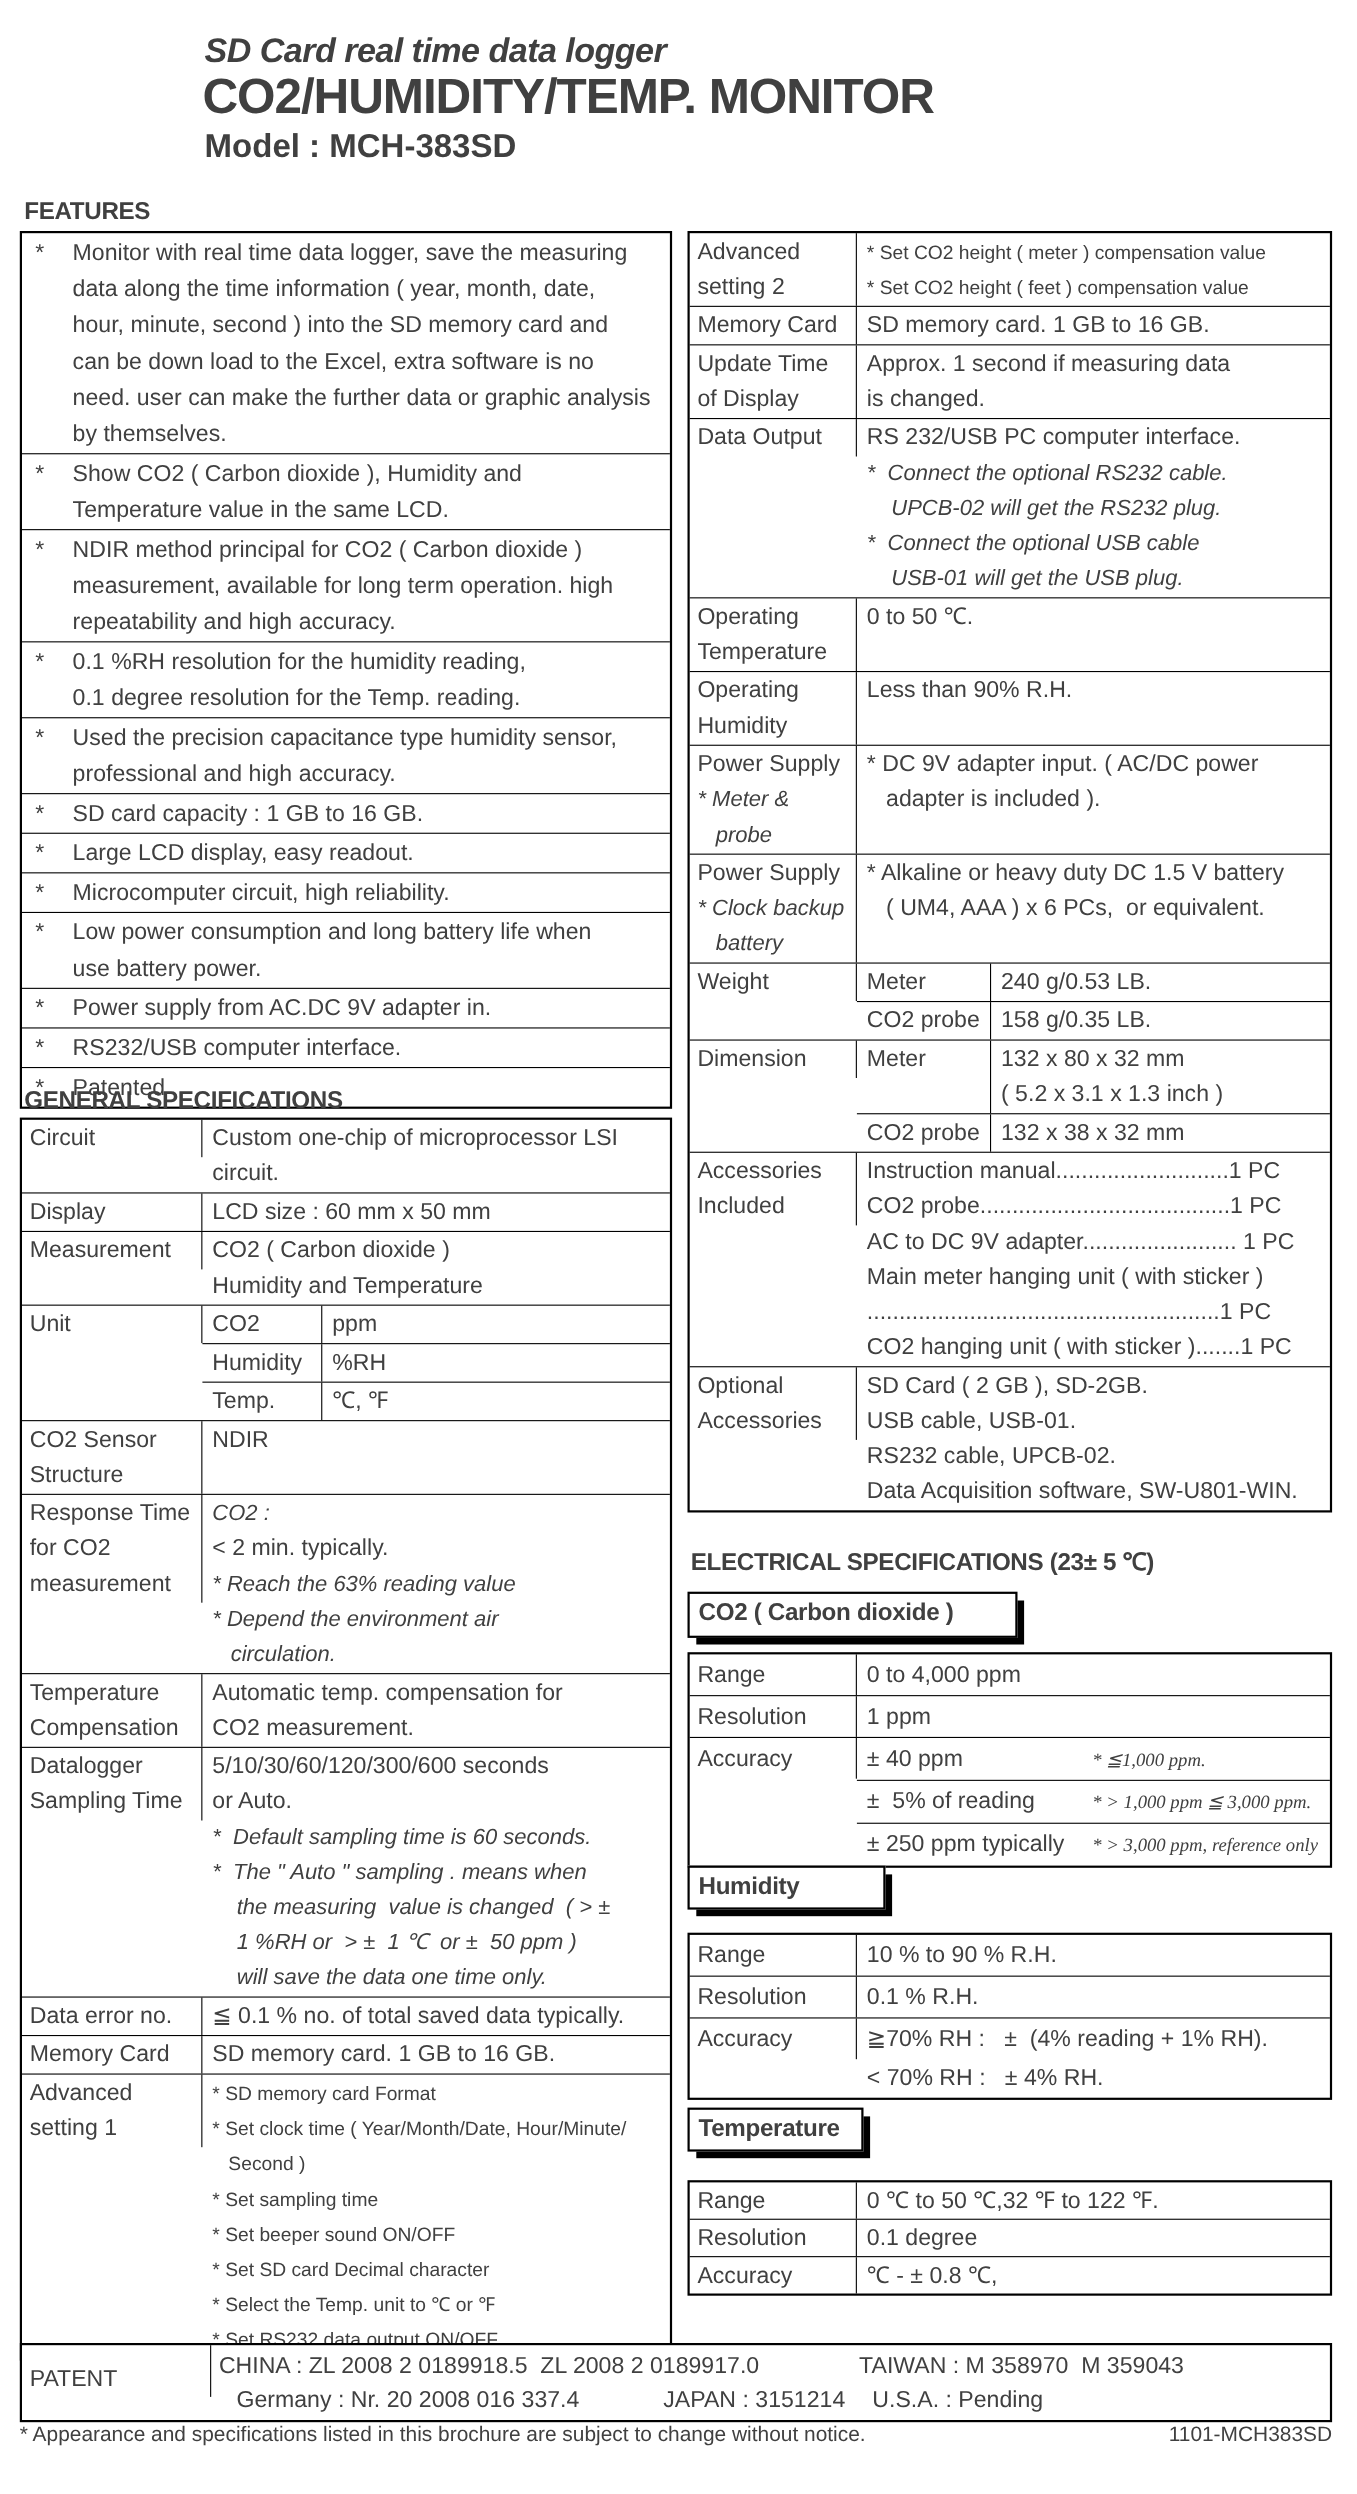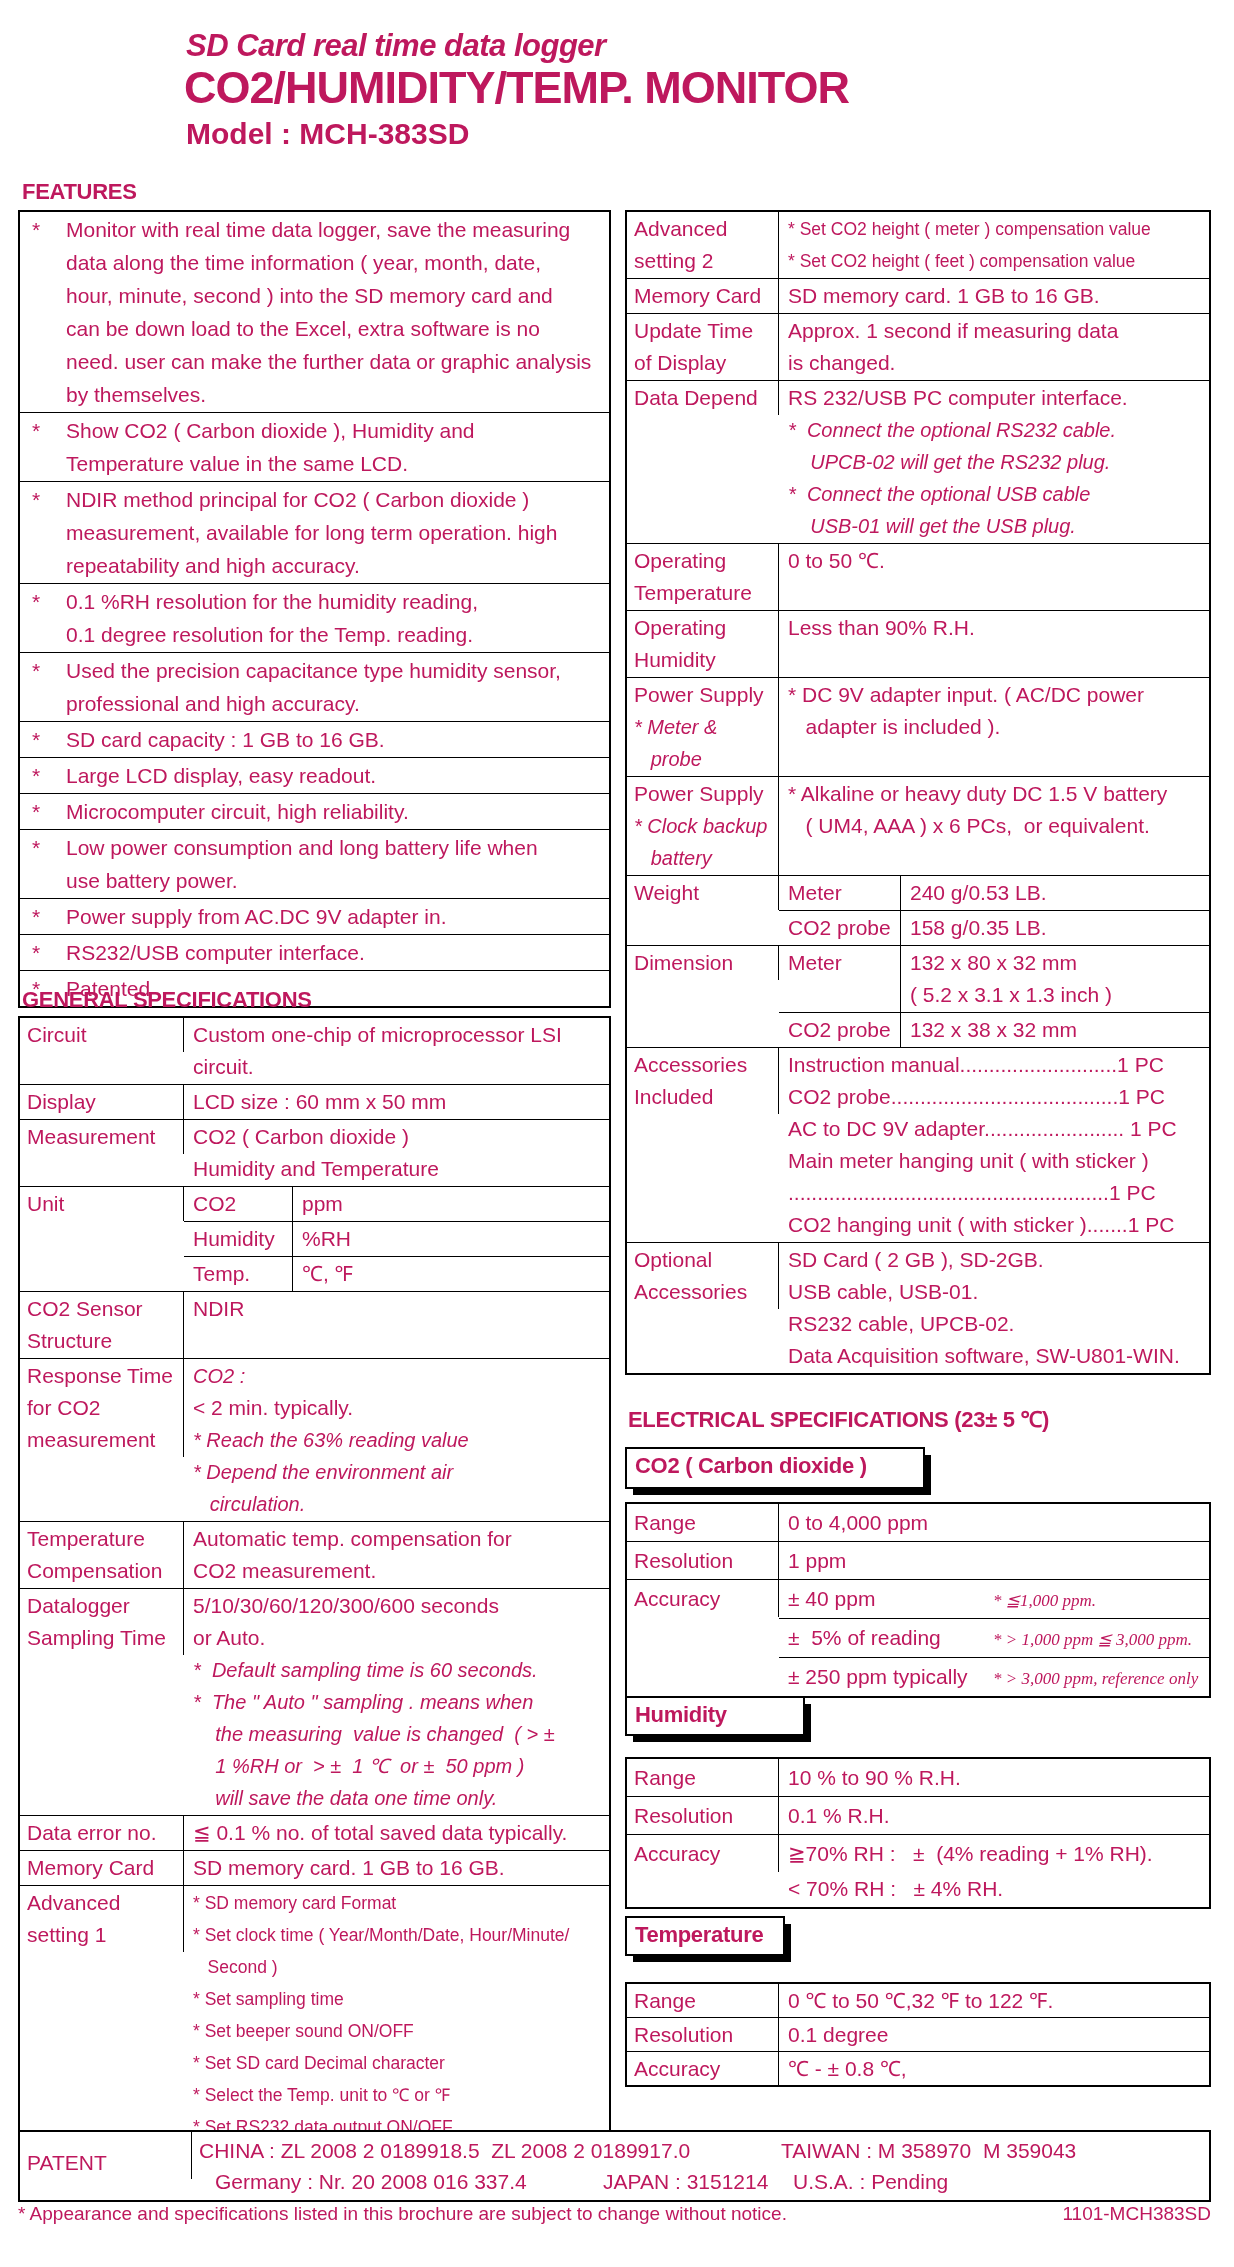--- a/index.html
+++ b/index.html
@@ -1,16 +1,16 @@
 <!DOCTYPE html>
 <html><head>
 <meta charset="utf-8">
 <style>
   html,body{margin:0;padding:0;background:#fff;}
-  .page{position:relative;width:1234px;height:2267px;background:#fff;color:#be185d;
+  .page{position:relative;width:1234px;height:2267px;background:#fff;color:#404040;
         font-family:"Liberation Sans",sans-serif;overflow:hidden;}
   .subtitle{position:absolute;left:186px;top:28px;font-size:31px;font-weight:bold;font-style:italic;letter-spacing:-.5px;}
   .title{position:absolute;left:184px;top:62px;font-size:45px;font-weight:bold;letter-spacing:-1px;}
   .model{position:absolute;left:186px;top:117px;font-size:30px;font-weight:bold;}
   .heading{position:absolute;font-size:22px;font-weight:bold;letter-spacing:-.3px;}
   
   .ftable{position:absolute;left:18px;top:210px;width:593px;border:2px solid #000;box-sizing:border-box;}
   .frow{position:relative;border-top:1px solid #000;padding:1px 2px 1px 46px;}
   .frow:first-child{border-top:none;}
   .fstar{position:absolute;left:12px;top:1px;font-size:21px;line-height:33px;}
@@ -297,21 +297,21 @@
           <div class="ln">Update Time</div>
           <div class="ln">of Display</div>
         </div>
         <div class="val">
           <div class="ln">Approx. 1 second if measuring data</div>
           <div class="ln">is changed.</div>
         </div>
       </div>
       <div class="row">
         <div class="lab">
-          <div class="ln">Data Depend</div>
+          <div class="ln">Data Output</div>
         </div>
         <div class="val">
           <div class="ln">RS 232/USB PC computer interface.</div>
           <div class="ln it">*  Connect the optional RS232 cable.</div>
           <div class="ln it">    UPCB-02 will get the RS232 plug.</div>
           <div class="ln it">*  Connect the optional USB cable</div>
           <div class="ln it">    USB-01 will get the USB plug.</div>
         </div>
       </div>
       <div class="row">

